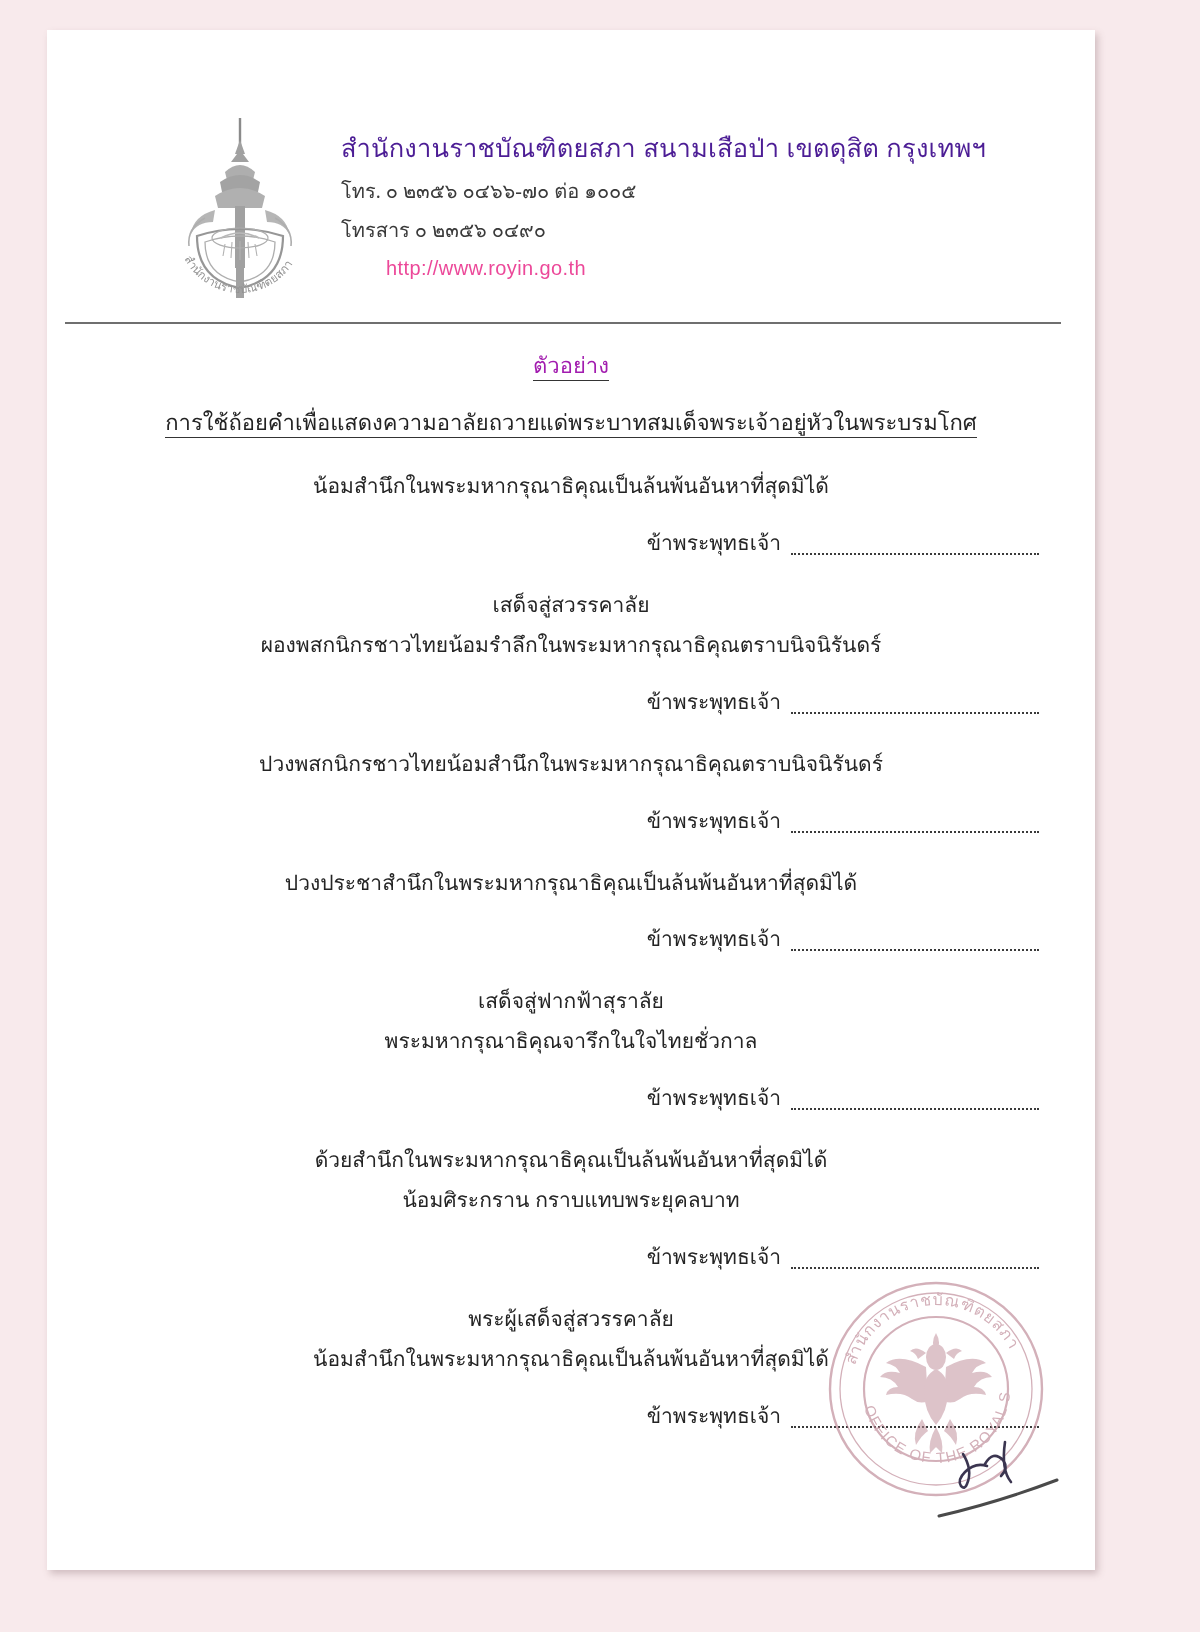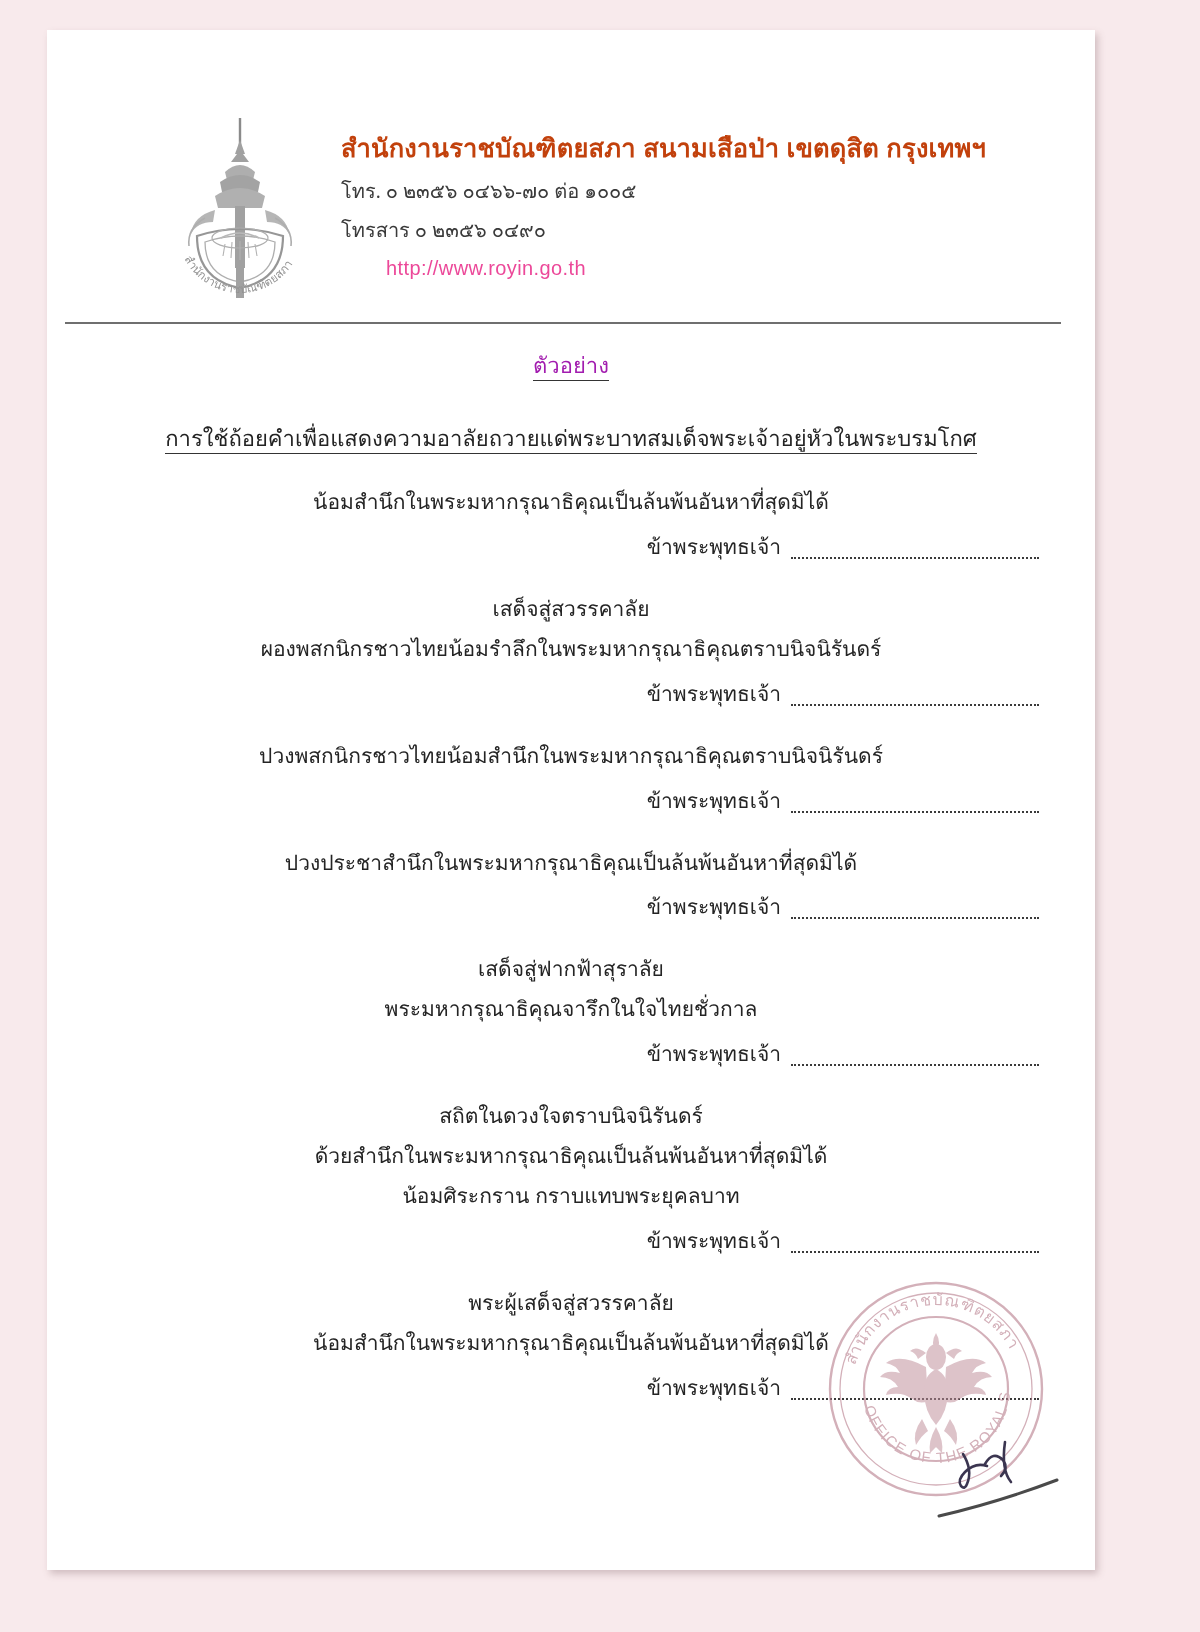--- a/index.html
+++ b/index.html
@@ -34,22 +34,22 @@
     width: 150px; height: 200px;
   }
   #emblem svg { display: block; width: 100%; height: 100%; opacity: .80; }
   #org-block {
     position: absolute;
     left: 294px; top: 103px;
     width: 700px;
   }
   .org-name {
     font-size: 25.5px;
-    font-weight: 700;
-    color: #c2410c;
+    font-weight: 400;
+    color: #4c1d95;
     letter-spacing: .2px;
     white-space: nowrap;
     line-height: 1.25;
   }
   .org-sub {
     font-size: 20px;
     color: #3a3a3a;
     margin-top: 13px;
     line-height: 1.3;
     white-space: nowrap;
@@ -81,38 +81,38 @@
     margin-top: 18px;
   }
   .doc-title span {
     border-bottom: 1.5px solid #343434;
     padding-bottom: 2px;
   }
   .doc-subtitle {
     text-align: center;
     font-size: 22px;
     color: #232323;
-    margin-top: 38px;
+    margin-top: 22px;
   }
   .doc-subtitle span {
     border-bottom: 1.5px solid #343434;
     padding-bottom: 2px;
   }
   .phrase-block { margin-top: 26px; }
   .phrase-line {
     text-align: center;
     font-size: 21px;
     color: #242424;
     line-height: 1.9;
   }
   .sign-row {
     display: flex;
     justify-content: flex-end;
     align-items: flex-end;
-    margin-top: 8px;
+    margin-top: 20px;
     padding-right: 56px;
   }
   .sign-label {
     font-size: 21px;
     color: #242424;
     white-space: nowrap;
   }
   .sign-dots {
     width: 248px;
     margin-left: 10px;
@@ -234,21 +234,20 @@
           </div>
           <div class="phrase-block">
             <div class="phrase-line">เสด็จสู่ฟากฟ้าสุราลัย</div>
             <div class="phrase-line">พระมหากรุณาธิคุณจารึกในใจไทยชั่วกาล</div>
             <div class="sign-row">
               <span class="sign-label">ข้าพระพุทธเจ้า</span>
               <span class="sign-dots"></span>
             </div>
           </div>
           <div class="phrase-block">
-            <div class="phrase-line">สถิตในดวงใจตราบนิจนิรันดร์</div>
             <div class="phrase-line">ด้วยสำนึกในพระมหากรุณาธิคุณเป็นล้นพ้นอันหาที่สุดมิได้</div>
             <div class="phrase-line">น้อมศิระกราน กราบแทบพระยุคลบาท</div>
             <div class="sign-row">
               <span class="sign-label">ข้าพระพุทธเจ้า</span>
               <span class="sign-dots"></span>
             </div>
           </div>
           <div class="phrase-block">
             <div class="phrase-line">พระผู้เสด็จสู่สวรรคาลัย</div>
             <div class="phrase-line">น้อมสำนึกในพระมหากรุณาธิคุณเป็นล้นพ้นอันหาที่สุดมิได้</div>

